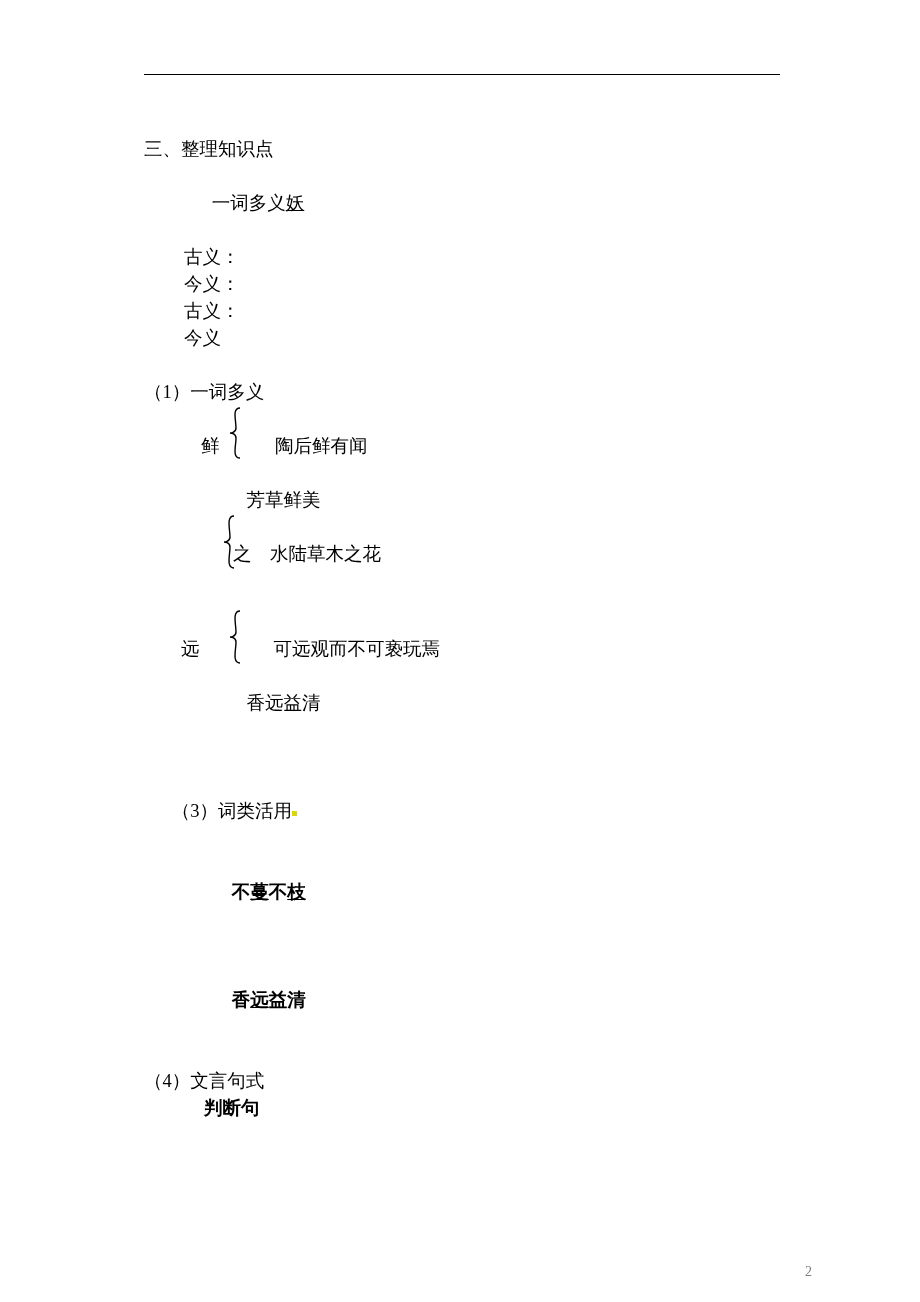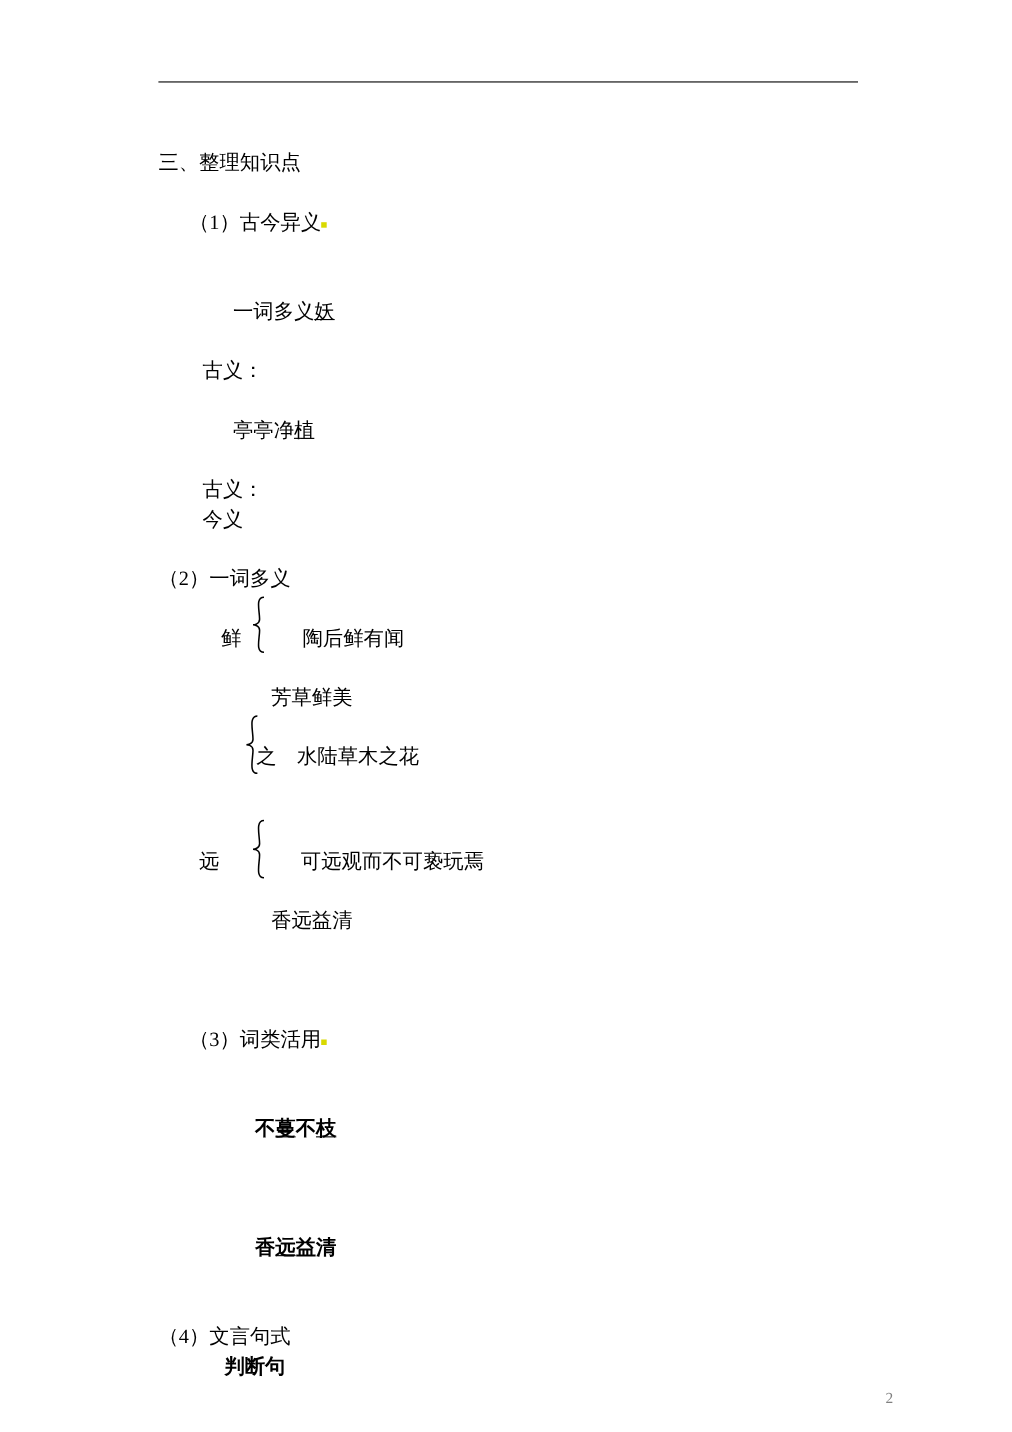--- a/index.html
+++ b/index.html
@@ -72,36 +72,31 @@
 </head>
 <body>
 
 <div class="page">
   <div class="top-rule"></div>
 
   <div class="content">
 
     <div class="line">三、整理知识点</div>
 
-    <div class="line">
-      <span>（1）古今异义</span><span class="dot yellow-dot"></span>
-    </div>
     <div class="line indent2">
       <span>一词多义</span><span class="u">妖</span>
     </div>
     <div class="line indent2">古义：</div>
-    <div class="line indent2">
-      <span>亭亭净</span><span class="u">植</span>
-    </div>
+    <div class="line indent2">今义：</div>
     <div class="line indent2">古义：</div>
     <div class="line indent2">今义</div>
 
     <div class="gap-sm"></div>
 
-    <div class="line">（2）一词多义</div>
+    <div class="line">（1）一词多义</div>
 
     <div class="brace-wrap">
       <div class="line indent1">
         <span>鲜</span><span>　　　</span><span>陶后鲜有闻</span>
       </div>
       <div class="line indent37"><span>　</span><span>芳草鲜美</span></div>
       <svg class="brace" style="left:82px; top:0px;" width="18" height="54" viewBox="0 0 18 54">
         <path d="M14 2 C6 2 10 14 10 22 C10 27 4 27 4 27 C4 27 10 27 10 32 C10 40 6 52 14 52"></path>
       </svg>
     </div>

